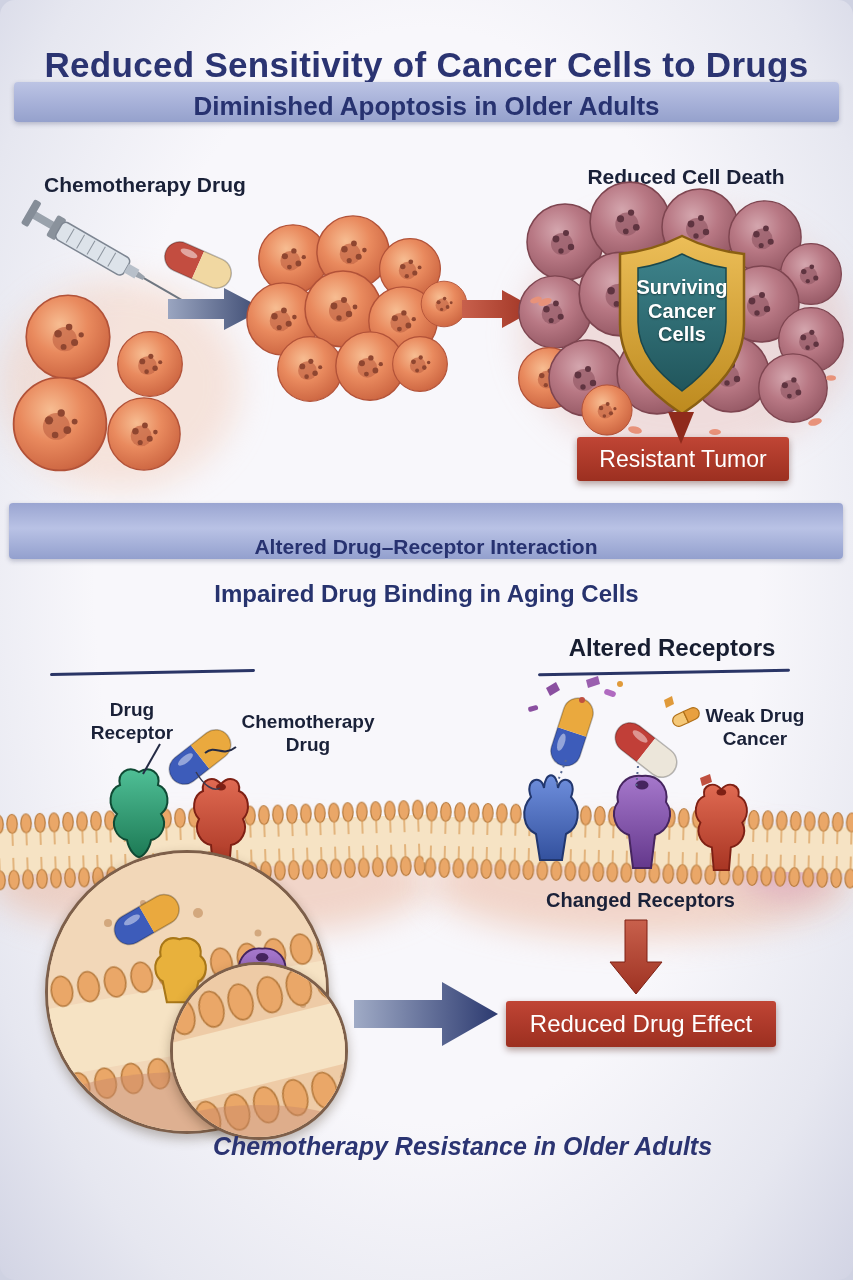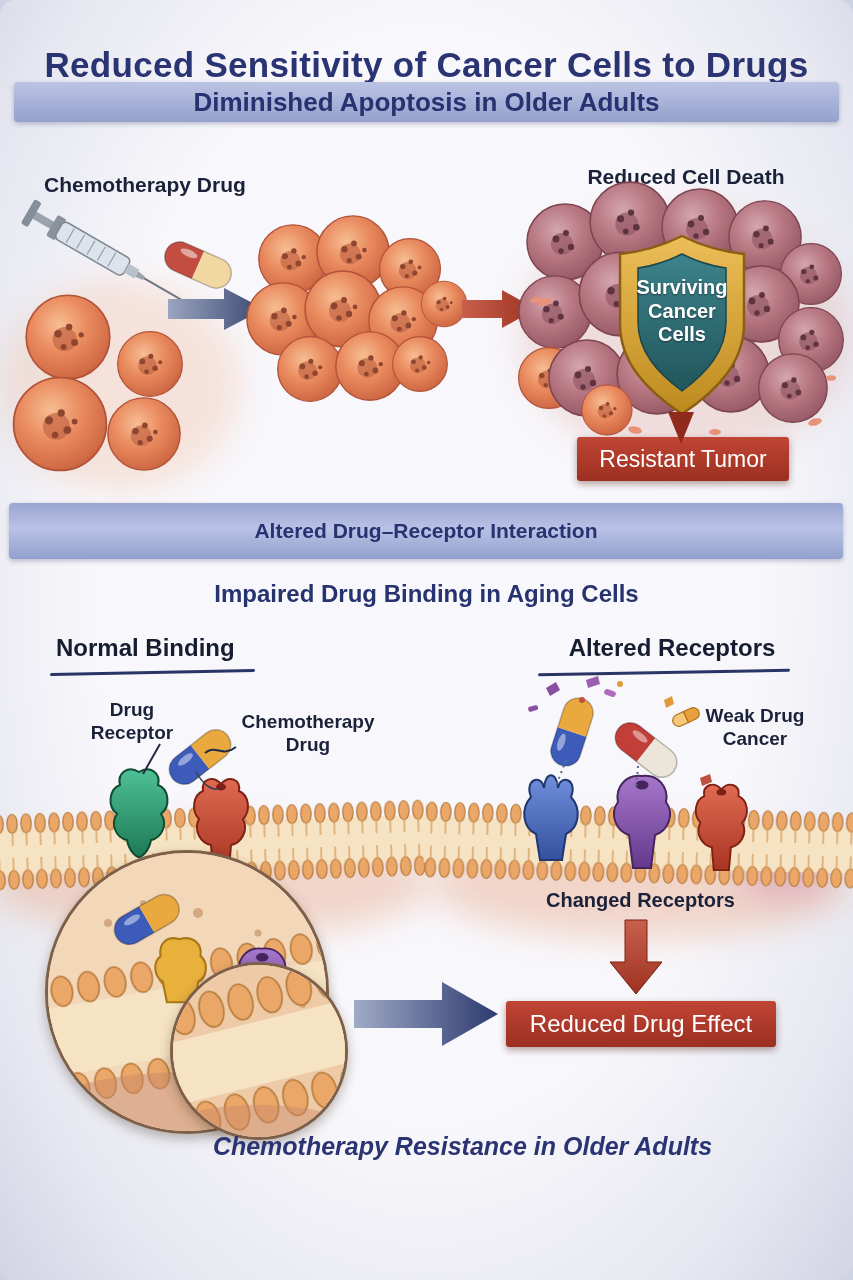--- a/index.html
+++ b/index.html
@@ -1,21 +1,21 @@
 <!DOCTYPE html>
 <html><head>
 <meta charset="utf-8">
 <style>
   html,body{margin:0;padding:0;background:#cfd2e2;}
   .page{position:relative;width:853px;height:1280px;overflow:hidden;
     background:radial-gradient(ellipse at 50% 45%, #f8f7fb 55%, #e6e7f0 82%, #d2d4e4 100%);
     font-family:"Liberation Sans", sans-serif;border-radius:15px;}
   .title{position:absolute;top:22px;left:0;width:100%;text-align:center;
     font-size:35px;font-weight:bold;color:#2b3472;letter-spacing:.3px;}
-  .band{position:absolute;display:flex;align-items:center;justify-content:center;
+  .band{position:absolute;display:flex;align-items:flex-end;justify-content:center;
     font-weight:bold;color:#273270;box-shadow:0 2px 5px rgba(40,45,90,.28);}
   .band1{left:14px;right:14px;top:82px;height:40px;border-radius:4px;font-size:26px;
     background:linear-gradient(180deg,#bcc4e4 0%,#a6b0d8 55%,#95a1cc 100%);}
   .band2{left:9px;right:10px;top:503px;height:56px;border-radius:4px;font-size:21px;
     background:linear-gradient(180deg,#9aa5d1 0%,#b9c2e5 45%,#93a0ce 100%);}
   .lbl{position:absolute;font-weight:bold;color:#1a2138;line-height:1.22;}
   .ctr{text-align:center;}
   .subtitle2{position:absolute;top:580px;left:0;width:100%;text-align:center;
     font-weight:bold;font-size:24px;color:#27336e;}
   .colhead{position:absolute;font-weight:bold;font-size:24px;color:#171d30;}
@@ -276,21 +276,20 @@
 
   <div class="alert alert1">
     <span>Resistant Tumor</span>
   </div>
 
   <div class="band band2">
     <span>Altered Drug–Receptor Interaction</span>
   </div>
   <div class="subtitle2">Impaired Drug Binding in Aging Cells</div>
 
-  <div class="colhead" style="left:56px;top:634px">Normal Binding</div>
   <div class="hr" style="left:50px;top:671px;width:205px;transform:rotate(-1.2deg)"></div>
   <div class="colhead ctr" style="left:552px;top:634px;width:240px">Altered Receptors</div>
   <div class="hr" style="left:538px;top:671px;width:252px;transform:rotate(-1deg)"></div>
 
   <svg class="deco" style="left:154px;top:718px" width="92" height="78">
     <g transform="rotate(-38 46 39) translate(11 24)">
       <path d="M35 0 L15 0 A15 15 0 0 0 15 30 L35 30 Z" fill="#3d5cba"></path>
       <path d="M35 0 L55 0 A15 15 0 0 1 55 30 L35 30 Z" fill="#eaa93e"></path>
       <rect x="0" y="0" width="70" height="30" rx="15" fill="none" stroke="#00000040" stroke-width="1.5"></rect>
       <ellipse cx="22" cy="8" rx="9" ry="3.5" fill="#ffffff" opacity="0.45"></ellipse>

